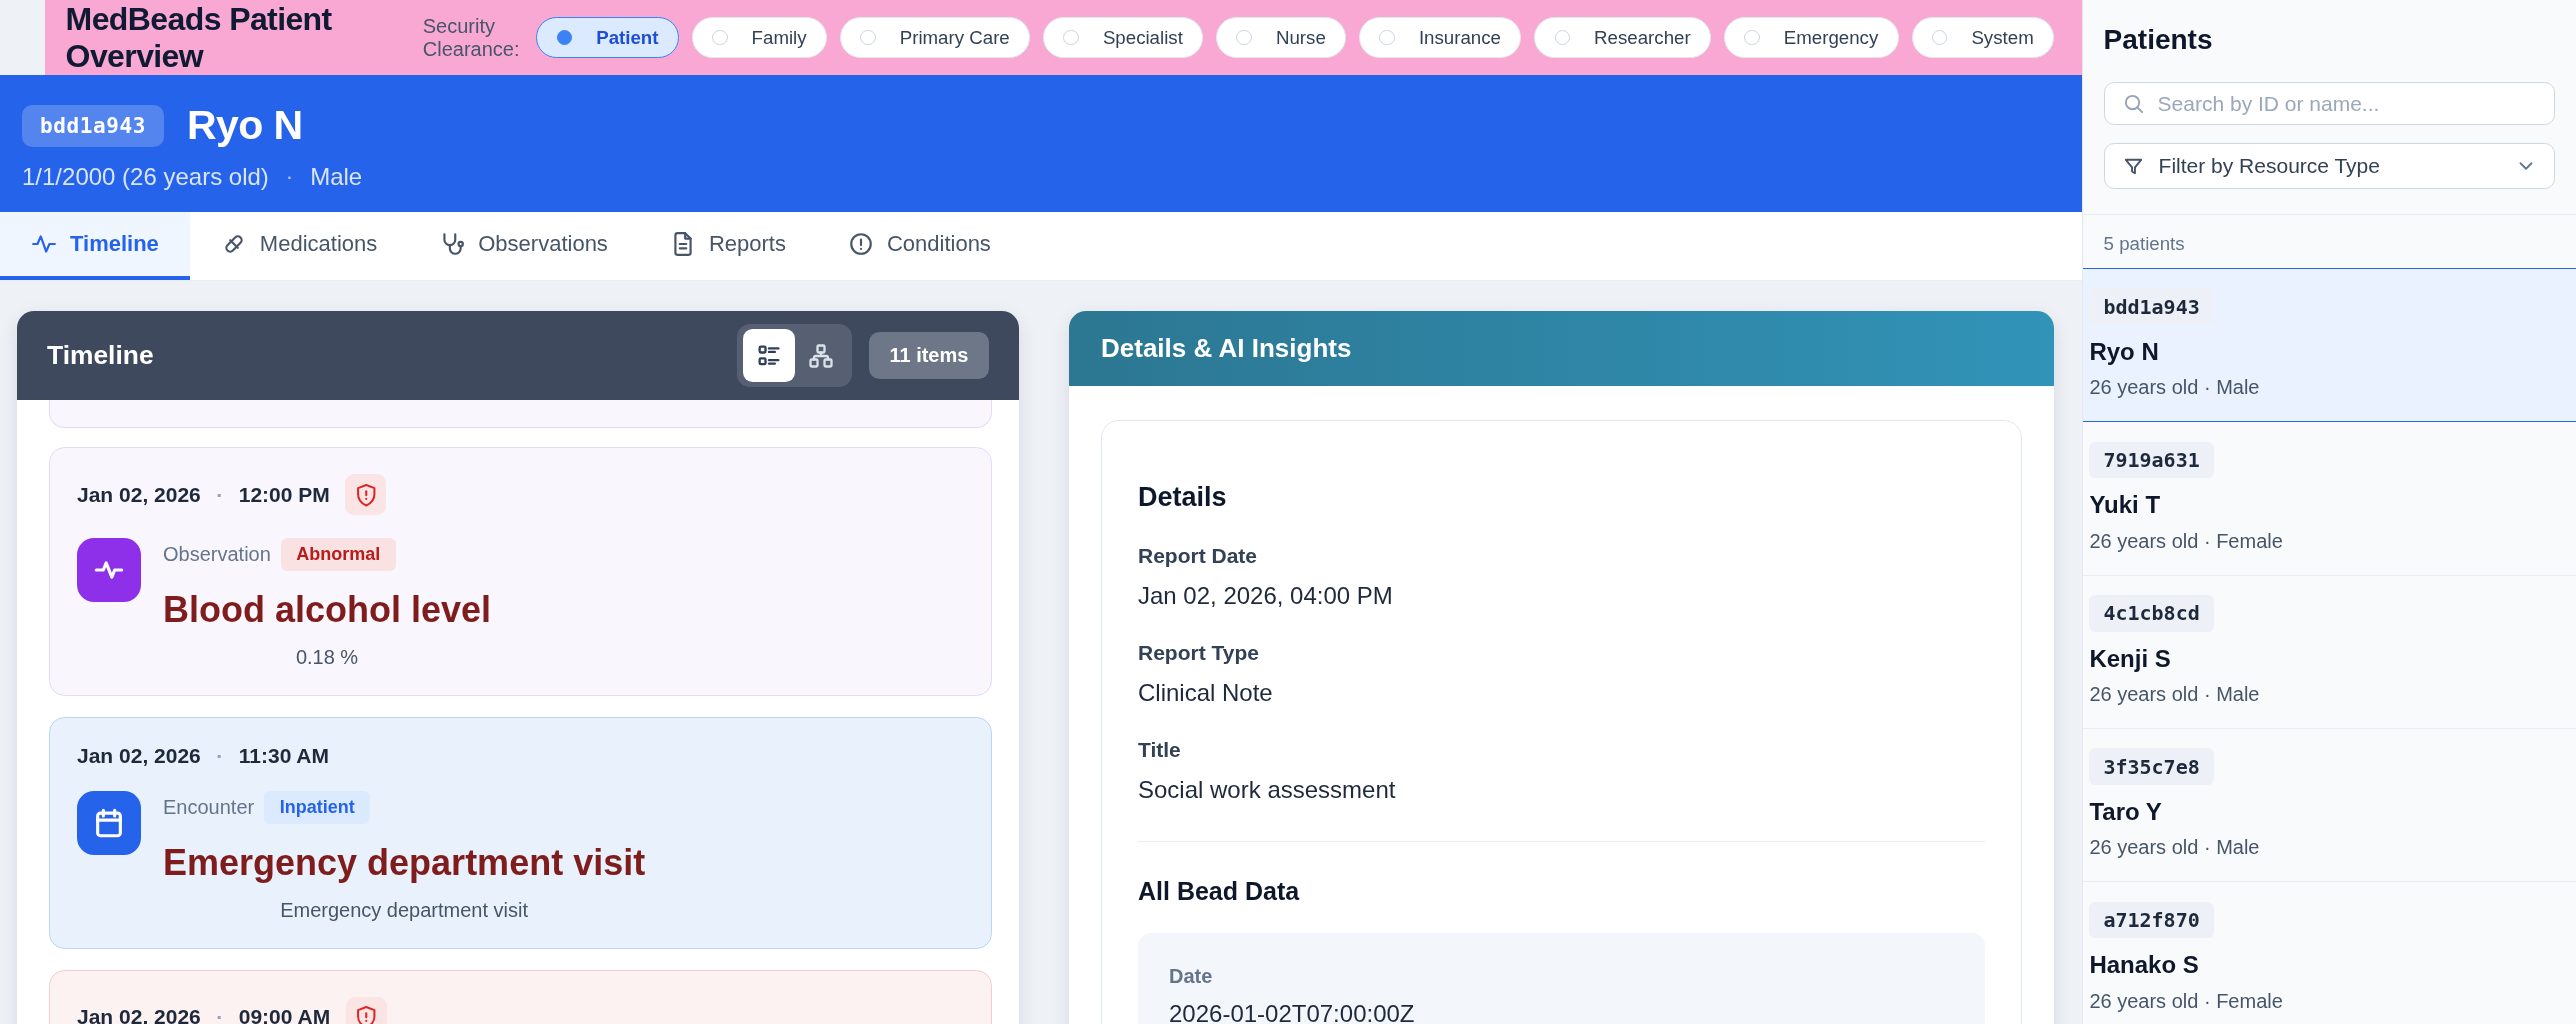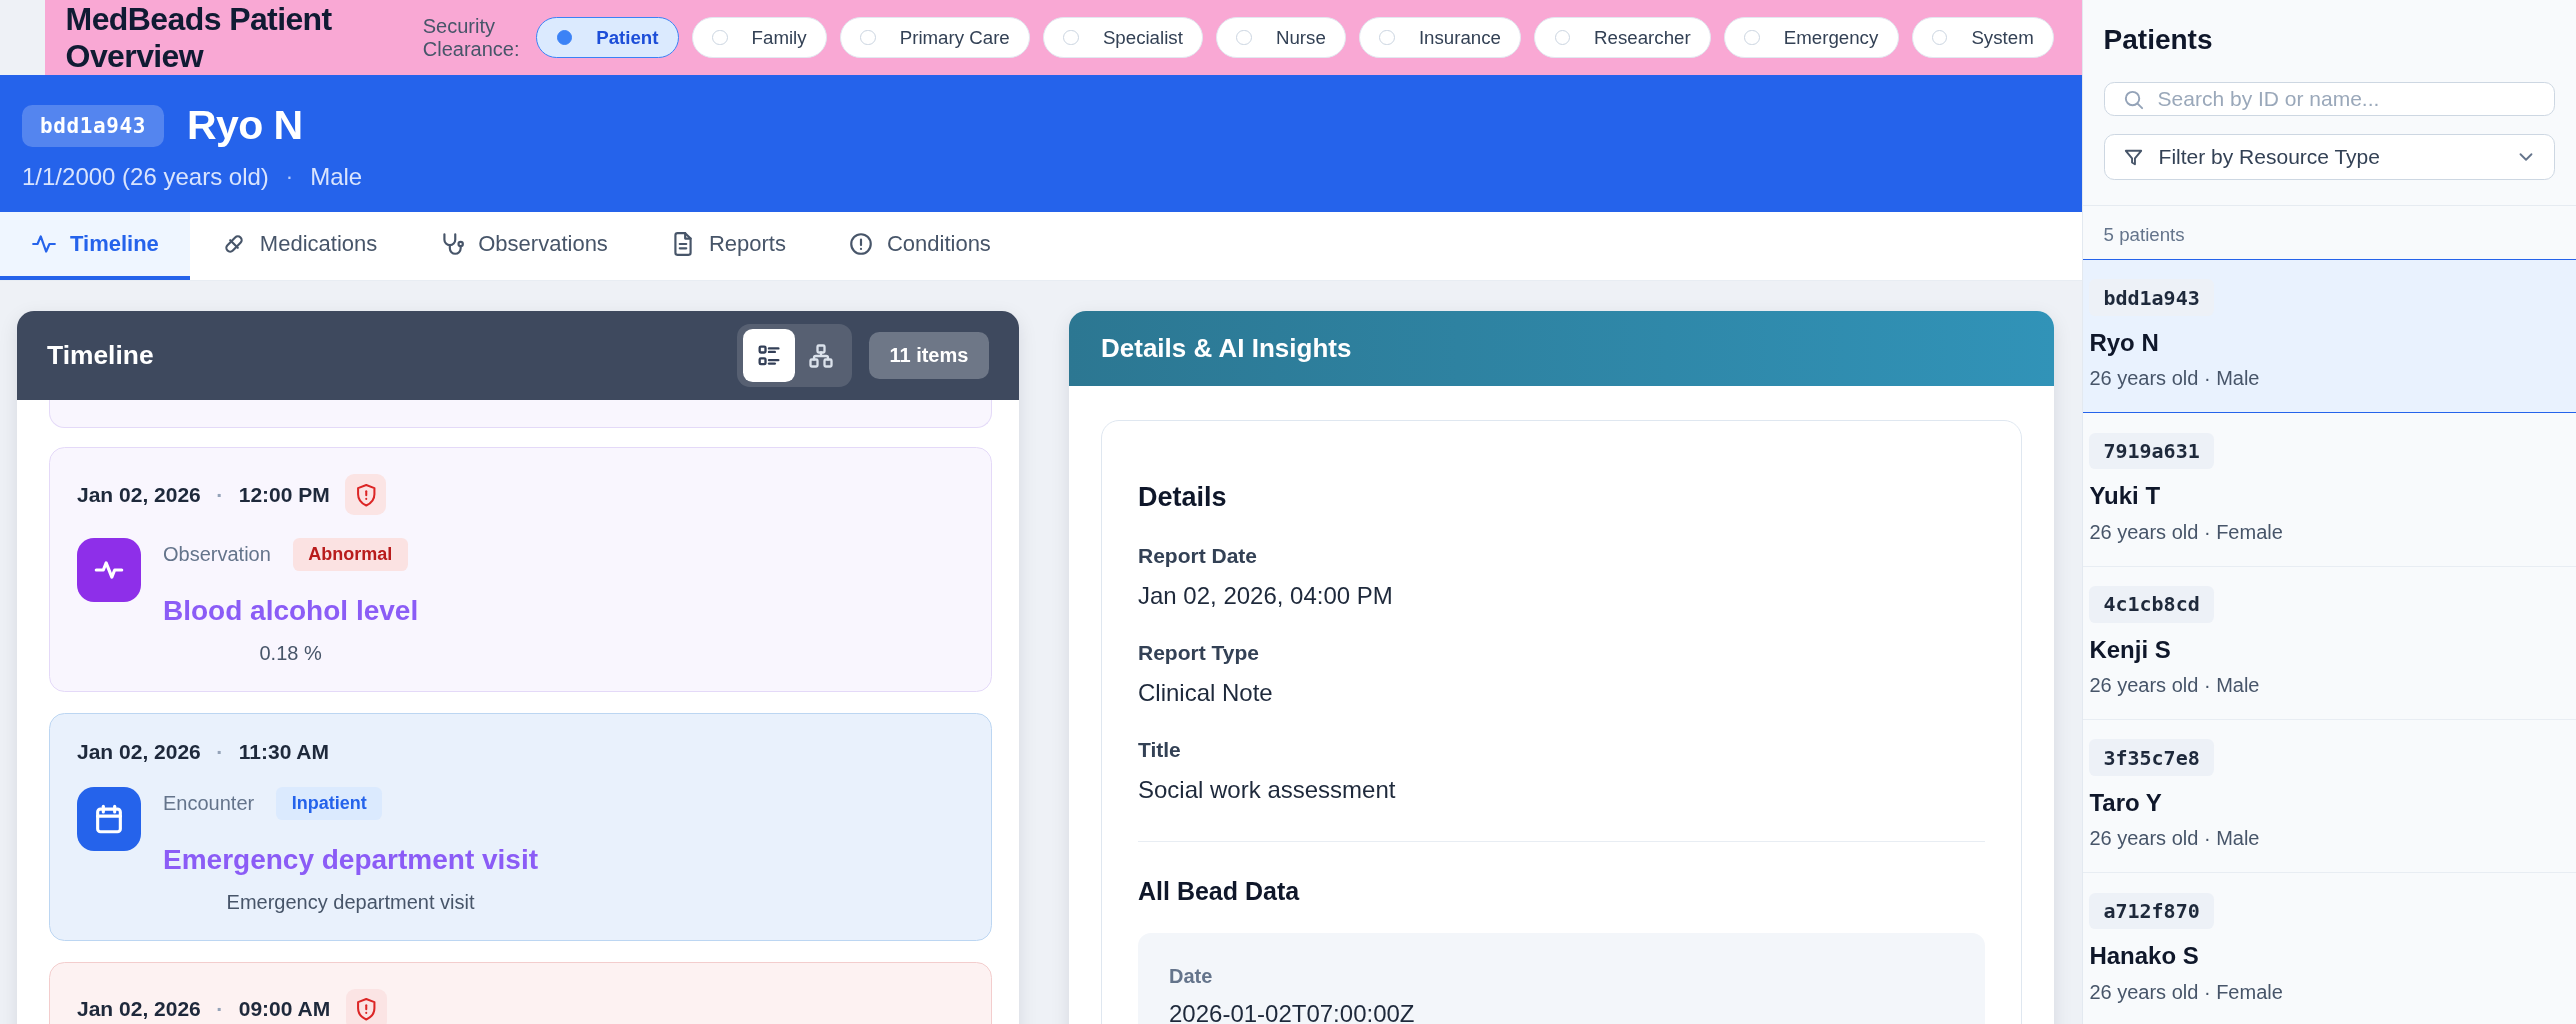--- a/index.html
+++ b/index.html
@@ -53,46 +53,46 @@
   .card.blue   { background:#e9f1fc; border-color:#bcd6f2; }
   .card.red    { background:#fdf2f2; border-color:#f3cdcd; }
   .c-daterow { display:flex; align-items:center; gap:15.5px; font-size:21px; font-weight:700; color:#1e293b; }
   .c-dot { color:#94a3b8; }
   .c-shield { width:41px; height:41px; border-radius:9px; background:#fbe4e4; display:flex; align-items:center; justify-content:center; color:#dc2626; }
   .c-shield svg { width:24.5px; height:24.5px; }
   .c-main { display:flex; gap:22px; margin-top:23px; align-items:flex-start; }
   .c-icon { width:64px; height:64px; border-radius:17px; display:flex; align-items:center; justify-content:center; color:#fff; flex:none; }
   .c-icon svg { width:34px; height:34px; }
   .c-icon.purple { background:#8e2fe9; } .c-icon.blue { background:#2563eb; }
-  .c-typerow { display:flex; align-items:center; gap:22px; font-size:20px; color:#64748b; }
+  .c-typerow { display:flex; align-items:center; gap:10px; font-size:20px; color:#64748b; }
   .badge { font-size:18px; font-weight:700; padding:5.8px 15.5px; border-radius:6.4px; }
   .badge.abnormal { color:#b91c1c; background:#fbe2e2; }
   .badge.inpatient { color:#2563eb; background:#dbeafe; }
-  .c-title { font-size:28px; font-weight:700; color:#8b5cf6; margin-top:24px; }
+  .c-title { font-size:36px; font-weight:700; color:#7f1d1d; margin-top:18px; }
   .c-sub { font-size:20px; color:#475569; margin-top:15.5px;text-align:center; }
 
   
   .dt-panel { width:985px; height:773px; }
   .dt-header { background:linear-gradient(90deg,#2c7792,#3193b8); height:75px; display:flex; align-items:center; padding:0 32px; color:#fff; font-size:26px; font-weight:700; }
   .dt-body { padding:34px 32px; }
   .dt-card { border:1.3px solid #dfe7f0; border-radius:18px; padding:37px 36px; min-height:593px; }
   .dt-section-title { font-size:27px; font-weight:700; color:#0f172a;margin-top:24px; }
   .f-label { margin-top:31px; font-size:21px; font-weight:600; color:#334155; }
   .f-value { margin-top:14px; font-size:24px; color:#1e293b; }
   .dt-divider { border:none; border-top:1.3px solid #e8edf3; margin:37px 0 35px; }
   .bead-title { font-size:25px; font-weight:700; color:#0f172a; }
   .bead-box { margin-top:27px; background:#f3f6fa; border-radius:13px; padding:32px 31px; }
   .bead-label { font-size:20px; font-weight:600; color:#64748b; }
   .bead-value { margin-top:11.6px; font-size:24px; color:#1e293b; }
 
   
   .sidebar { width:494px; background:#f8fafc; border-left:1.3px solid #e3e9f0; display:flex; flex-direction:column; overflow:hidden; }
   .sb-top { padding:18px 20.6px 0; }
   .sb-title { font-size:28px; font-weight:700; color:#0f172a; margin:6.4px 0 26px; }
-  .search { height:34px; background:#fff; border:1.3px solid #cdd7e2; border-radius:10.3px; display:flex; align-items:center; padding:0 17px; gap:13px; color:#94a3b8;justify-content:center; }
+  .search { height:43px; background:#fff; border:1.3px solid #cdd7e2; border-radius:10.3px; display:flex; align-items:center; padding:0 17px; gap:13px; color:#94a3b8;justify-content:center; }
   .search svg { width:23px; height:23px; flex:none; }
   .search input { border:none; outline:none; font-size:21px; color:#334155; flex:1; background:transparent; font-family:inherit; }
   .search input::placeholder { color:#9aa8ba; }
   .filter { margin-top:18px; height:46px; background:#fff; border:1.3px solid #cdd7e2; border-radius:10.3px; display:flex; align-items:center; gap:14px; padding:0 17px; font-size:21px; color:#334155; cursor:pointer; }
   .filter .funnel { width:23px; height:23px; color:#475569; flex:none; }
   .filter .chev { margin-left:auto; width:22px; height:22px; color:#64748b; flex:none; }
   .sb-divider { border:none; border-top:1.3px solid #e6ebf1; margin:24.5px -20.6px 0; }
   .sb-count { font-size:18.7px; color:#64748b; padding:18px 0 13px; }
   .p-list { margin:0 -20.6px; }
   .p-item { padding:19.3px 19.3px 22px 27px; border-bottom:1.3px solid #e8edf3; cursor:pointer; background:transparent; }

